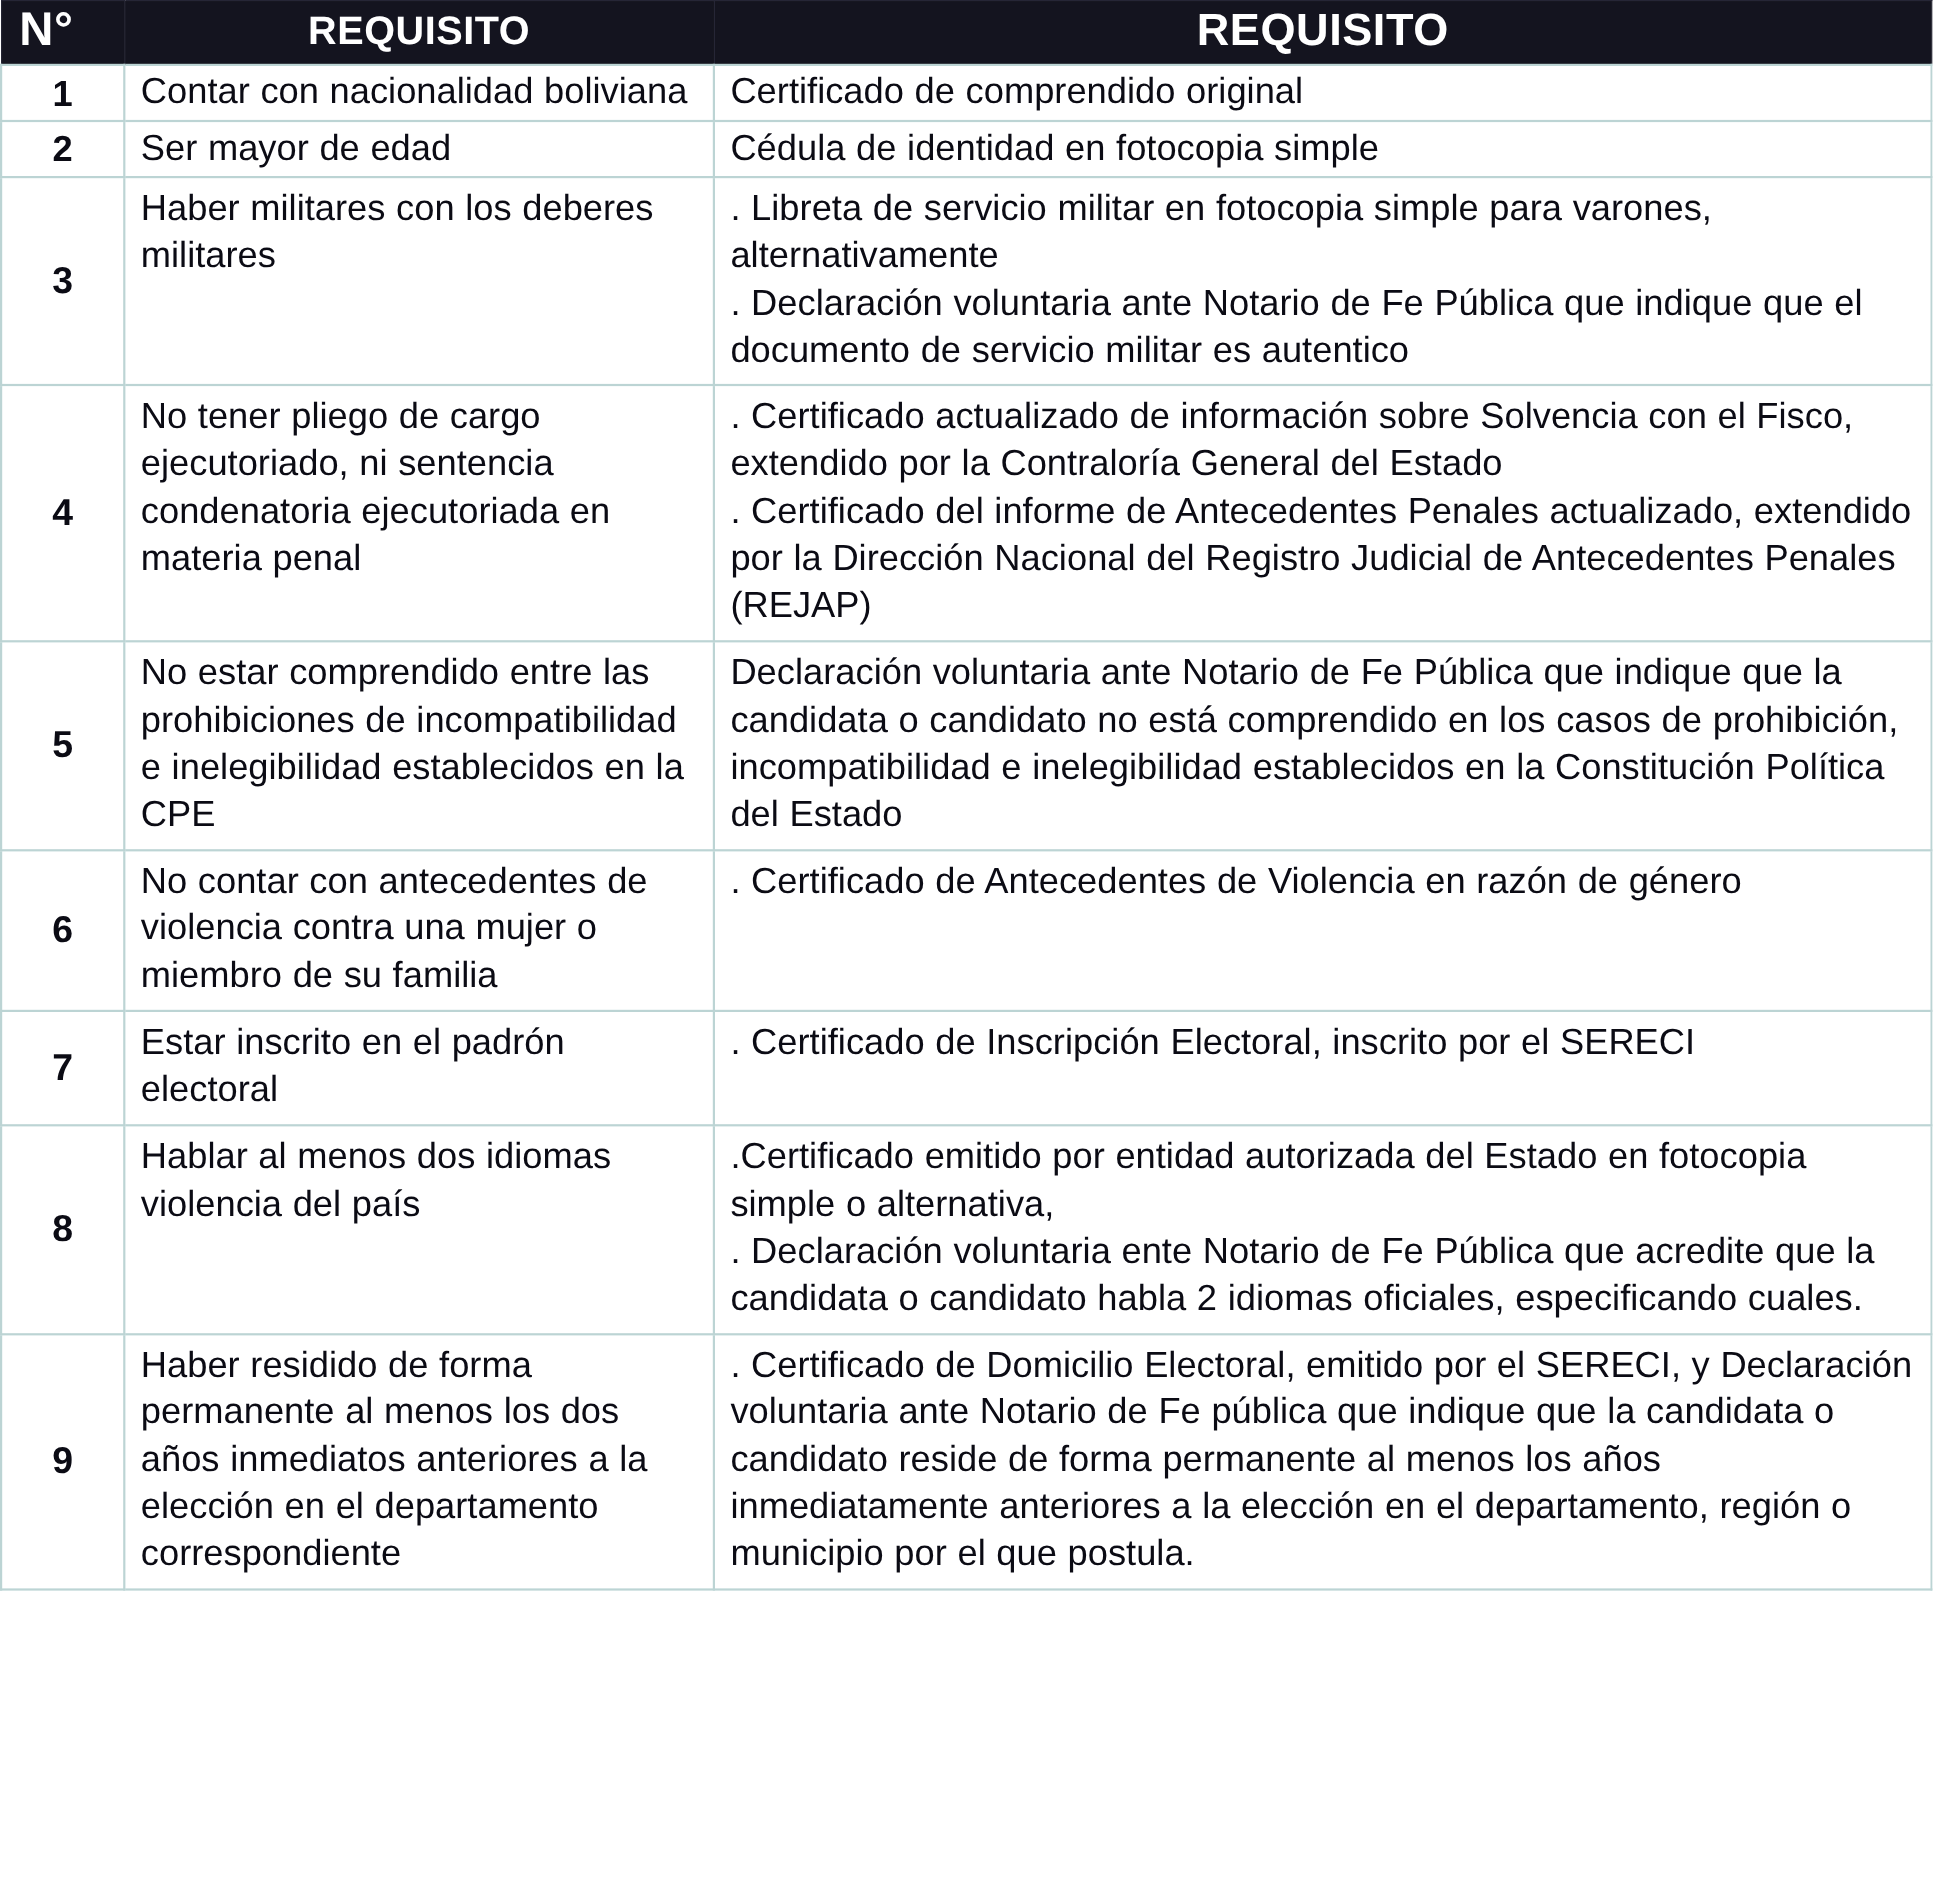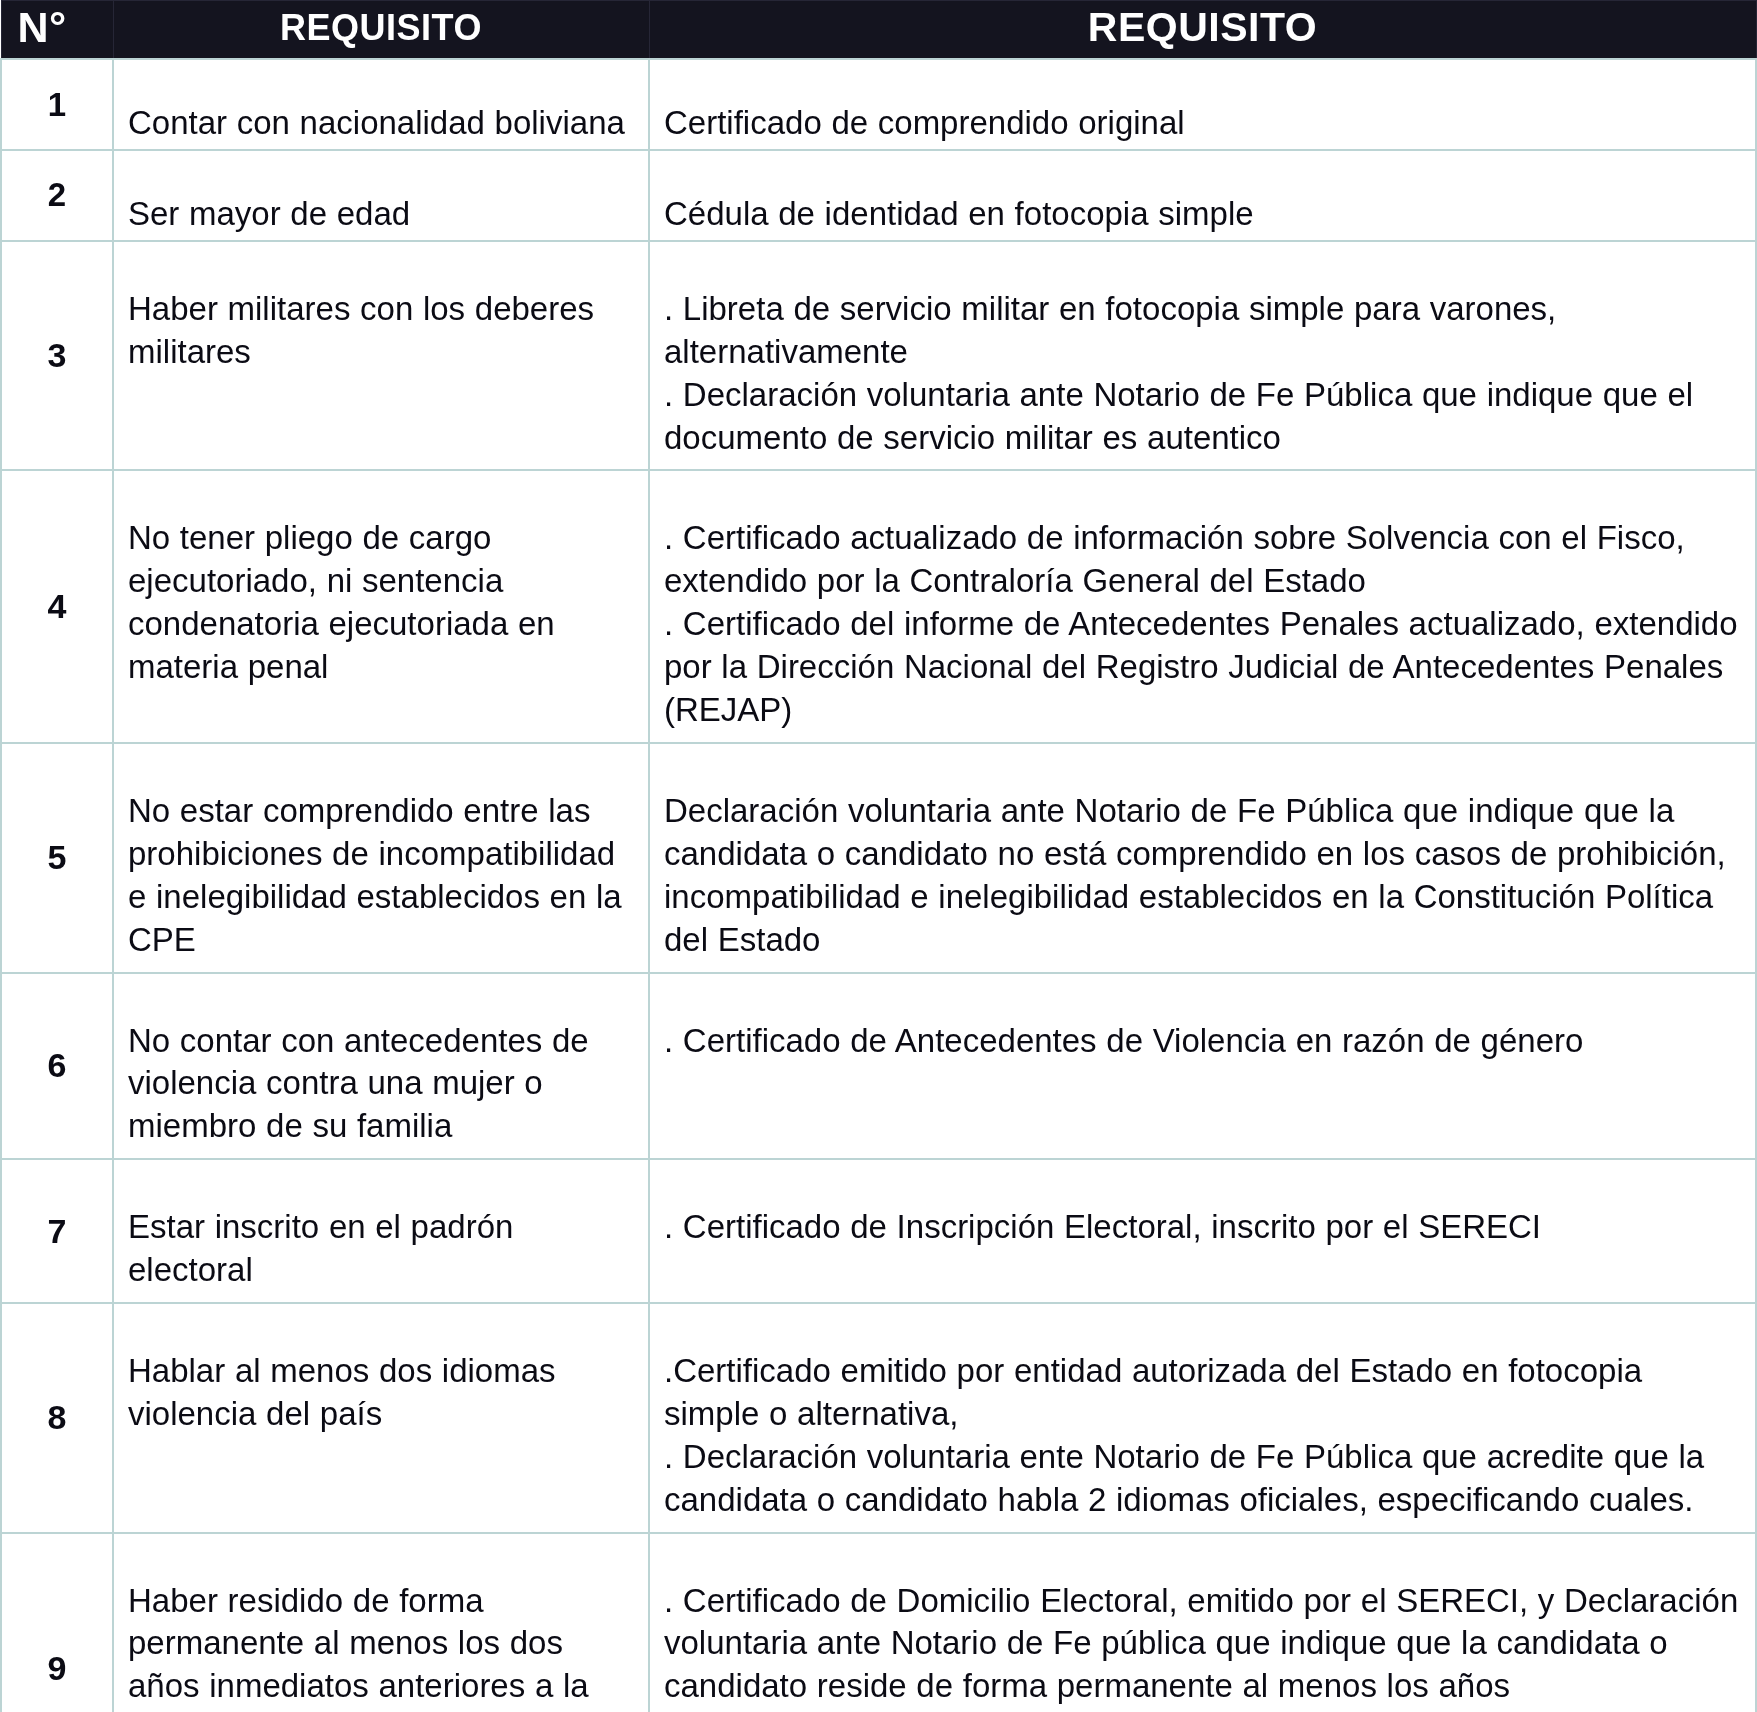--- a/index.html
+++ b/index.html
@@ -88,21 +88,20 @@
     padding: 6px 10px 10px 14px;
   }
 
   .cell-text {
     font-family: "Liberation Sans Narrow", "Liberation Sans", sans-serif;
     font-size: 33px;
     line-height: 1.30;
     color: #0b0b14;
     white-space: pre-line;
     word-spacing: 0.5px;
-    margin-top: 40px;
   }
 
   
   tr.short td.c-req,
   tr.short td.c-doc {
     padding-top: 2px;
     padding-bottom: 4px;
   }
   tr.short td.c-num {
     font-size: 33px;

